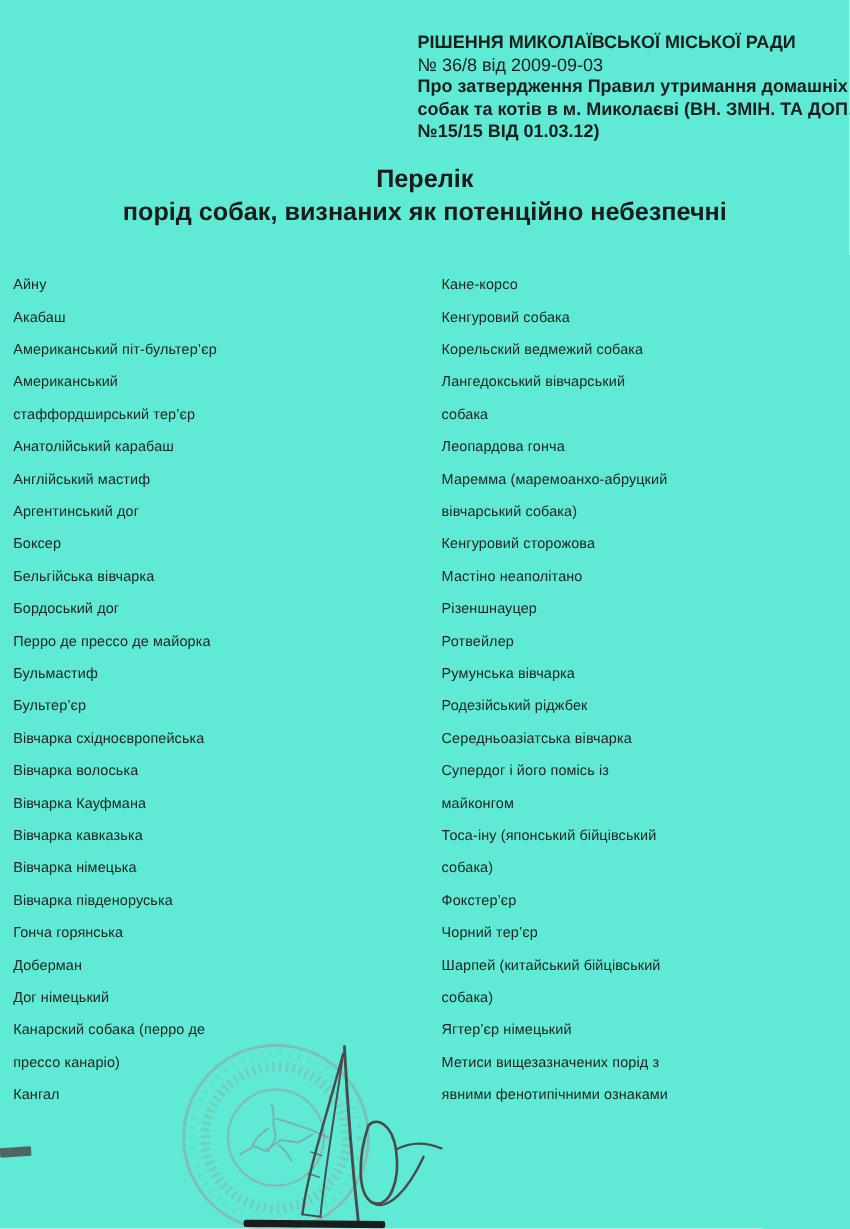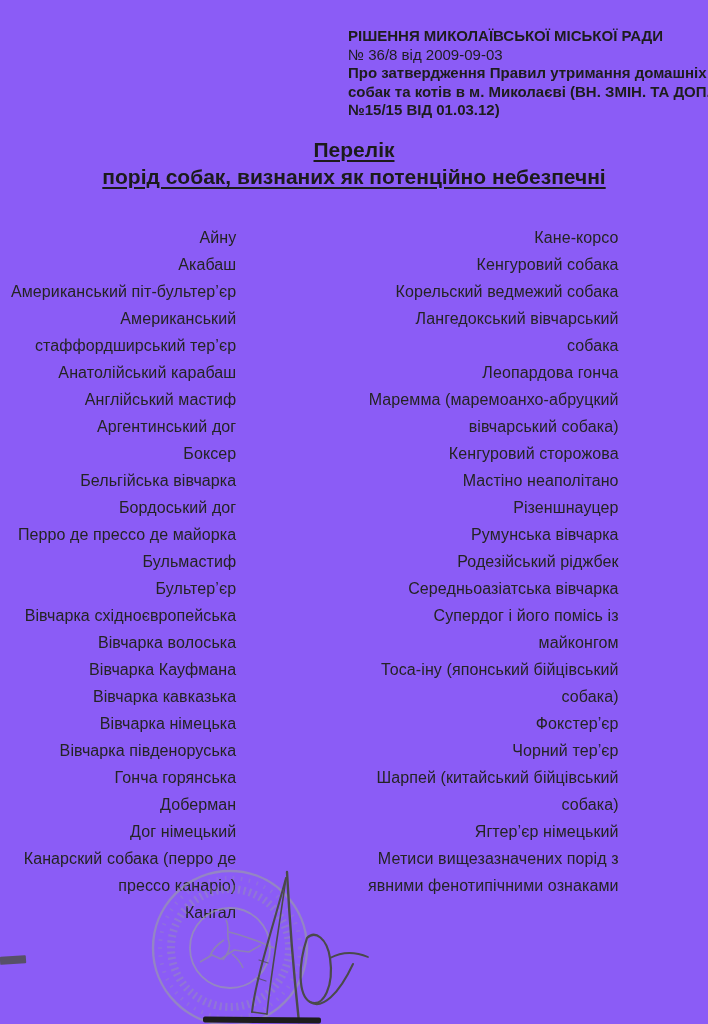--- a/index.html
+++ b/index.html
@@ -1,42 +1,42 @@
 <!DOCTYPE html>
 <html><head>
 <meta charset="utf-8">
 <style>
   html,body{margin:0;padding:0;background:#ffffff;}
   .page{
     position:relative;
     width:708px;height:1024px;
-    background:#8b5cf6;
+    background:#5eead4;
     overflow:hidden;
     font-family:"Liberation Sans", sans-serif;
     color:#222222;
   }
   
   .hdr{
     position:absolute;left:348px;top:27px;width:356px;
     font-size:15px;line-height:18.6px;color:#1d1d1d;
     white-space:nowrap;
   }
   .hdr .b{font-weight:700;}
   
   .ttl{
     position:absolute;left:0;top:136px;width:708px;
     text-align:center;font-weight:700;font-size:21px;line-height:27px;
     color:#1b1b1b;
   }
-  .ttl .u{text-decoration:underline;text-underline-offset:3px;text-decoration-thickness:2px;margin-top:12px;}
+  .ttl .u{text-underline-offset:3px;text-decoration-thickness:2px;margin-top:12px;}
   
   .col{
     position:absolute;top:224px;
-    font-size:16px;line-height:27px;
-    color:#242424;white-space:nowrap;letter-spacing:0.1px;text-align:right;
+    font-size:12px;line-height:27px;
+    color:#242424;white-space:nowrap;letter-spacing:0.1px;
   }
   .col-left{left:11px;}
   .col-right{left:368px;}
   .row{height:27px;}
   
   .seal{position:absolute;left:128px;top:856px;width:260px;height:168px;}
   
   .artifact-line{
     position:absolute;left:203px;top:1017px;width:118px;height:6px;
     background:#1c1c1c;border-radius:2px;transform:rotate(0.6deg);
@@ -98,20 +98,21 @@
     <div class="row">Кенгуровий собака</div>
     <div class="row">Корельский ведмежий собака</div>
     <div class="row">Лангедокський вівчарський</div>
     <div class="row">собака</div>
     <div class="row">Леопардова гонча</div>
     <div class="row">Маремма (маремоанхо-абруцкий</div>
     <div class="row">вівчарський собака)</div>
     <div class="row">Кенгуровий сторожова</div>
     <div class="row">Мастіно неаполітано</div>
     <div class="row">Різеншнауцер</div>
+    <div class="row">Ротвейлер</div>
     <div class="row">Румунська вівчарка</div>
     <div class="row">Родезійський ріджбек</div>
     <div class="row">Середньоазіатська вівчарка</div>
     <div class="row">Супердог і його помісь із</div>
     <div class="row">майконгом</div>
     <div class="row">Тоса-іну (японський бійцівський</div>
     <div class="row">собака)</div>
     <div class="row">Фокстер’єр</div>
     <div class="row">Чорний тер’єр</div>
     <div class="row">Шарпей (китайський бійцівський</div>

